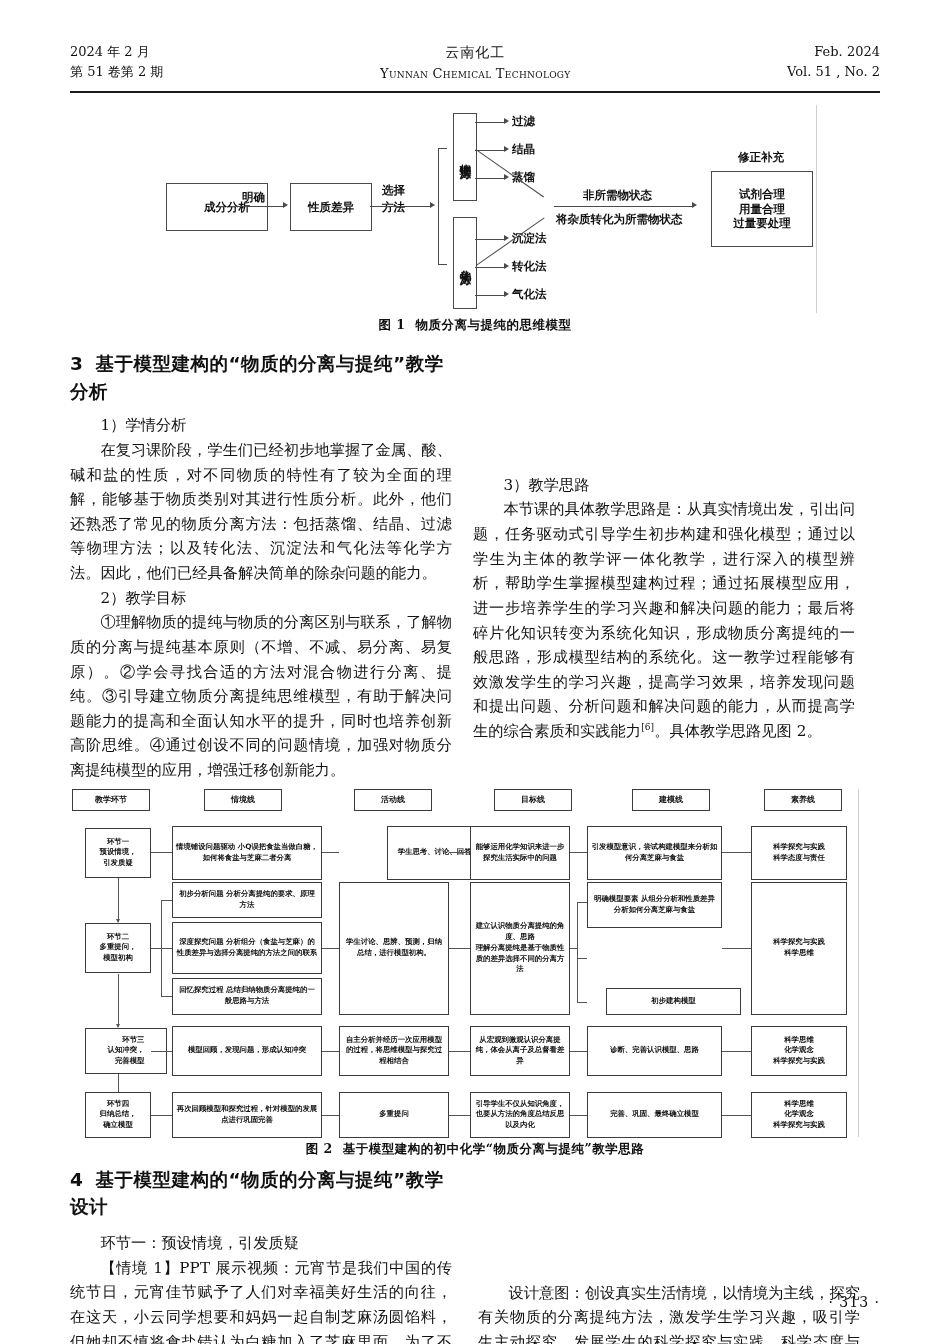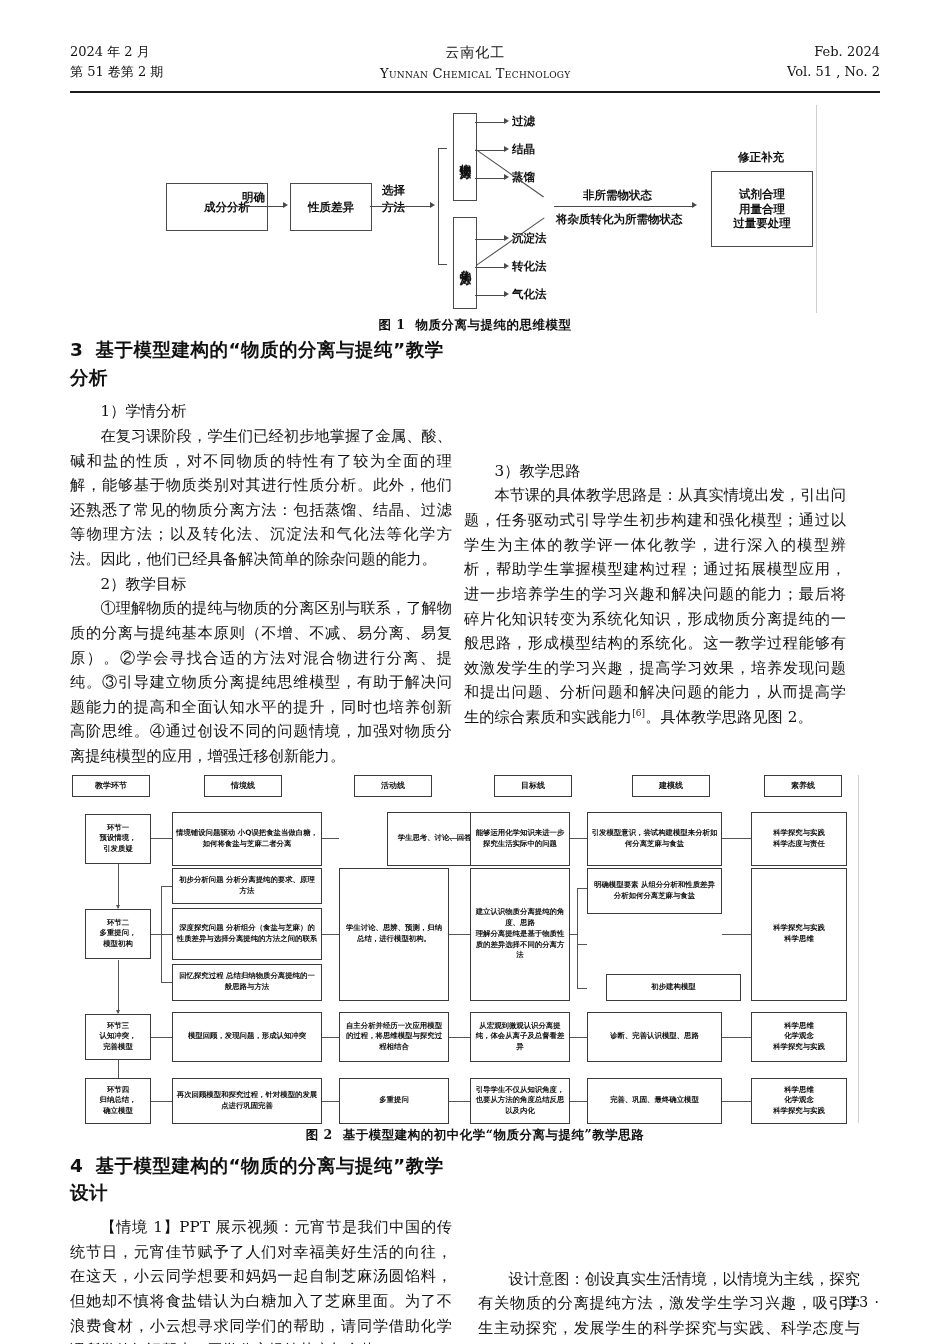--- a/index.html
+++ b/index.html
@@ -35,21 +35,21 @@
   .vl{width:1.2px;}
   .arrowR{position:absolute;width:0;height:0;border-left:5px solid #4a4a4a;
           border-top:3.2px solid transparent;border-bottom:3.2px solid transparent;}
   .diag{position:absolute;transform-origin:0 0;background:#4a4a4a;height:1.2px;}
 
   .figcap{text-align:center;font-size:12.5px;font-weight:700;
           font-family:"DejaVu Serif","Liberation Serif",serif;margin-top:2px;letter-spacing:.5px;}
   .figcap .num{margin-right:10px;font-weight:700;}
 
   
-  .cols{display:flex;gap:12px;margin-top:0;}
+  .cols{display:flex;gap:21px;margin-top:14px;}
   .col{width:382px;}
   h2.sec{font-size:18.5px;font-weight:700;line-height:1.5;margin:2px 0 8px 0;letter-spacing:.5px;
          font-family:"DejaVu Sans","Liberation Sans",sans-serif;}
   h2.sec .n{margin-right:12px;}
   p.body{font-size:15.2px;line-height:1.62;margin:0;text-align:justify;
          font-family:"DejaVu Serif","Liberation Serif",serif;letter-spacing:.1px;}
   p.ind{text-indent:2em;}
   sup{font-size:9px;vertical-align:super;}
 
   
@@ -243,21 +243,21 @@
     <div class="f2c f2v" style="left:511px;top:113px;height:100px;"></div>
     <div class="f2c f2h" style="left:511px;top:113px;width:10px;"></div>
     <div class="f2c f2h" style="left:511px;top:169px;width:10px;"></div>
     <div class="f2c f2h" style="left:511px;top:213px;width:10px;"></div>
     <div class="f2c f2h" style="left:504px;top:159px;width:7px;"></div>
 
     <div class="f2" style="left:685px;top:93px;width:96px;height:133px;white-space:pre-line;">科学探究与实践
 科学思维</div>
     <div class="f2c f2h" style="left:656px;top:159px;width:29px;"></div>
 
-    <div class="f2" style="left:19px;top:239px;width:66px;height:46px;white-space:pre-line;">环节三
+    <div class="f2" style="left:19px;top:239px;width:82px;height:46px;white-space:pre-line;text-align:right;">环节三
 认知冲突，
 完善模型</div>
     <div class="f2" style="left:106px;top:237px;width:150px;height:50px;">模型回顾，发现问题，形成认知冲突</div>
     <div class="f2" style="left:273px;top:237px;width:110px;height:50px;">自主分析并经历一次应用模型的过程，将思维模型与探究过程相结合</div>
     <div class="f2" style="left:404px;top:237px;width:100px;height:50px;">从宏观到微观认识分离提纯，体会从离子及总督看差异</div>
     <div class="f2" style="left:521px;top:237px;width:135px;height:50px;">诊断、完善认识模型、思路</div>
     <div class="f2" style="left:685px;top:237px;width:96px;height:50px;white-space:pre-line;">科学思维
 化学观念
 科学探究与实践</div>
     <div class="f2c f2h" style="left:85px;top:262px;width:21px;"></div>
@@ -287,20 +287,21 @@
 
   <div class="figcap" style="margin-top:4px;">
     <span class="num">图 2</span><span>基于模型建构的初中化学“物质分离与提纯”教学思路</span>
   </div>
 
   <div class="cols2">
     <div class="col">
       <h2 class="sec">
         <span class="n">4</span><span>基于模型建构的“物质的分离与提纯”教学设计</span>
       </h2>
+      <p class="body ind" style="margin-top:10px;">环节一：预设情境，引发质疑</p>
       <p class="body ind">【情境 1】PPT 展示视频：元宵节是我们中国的传统节日，元宵佳节赋予了人们对幸福美好生活的向往，在这天，小云同学想要和妈妈一起自制芝麻汤圆馅料，但她却不慎将食盐错认为白糖加入了芝麻里面。为了不浪费食材，小云想寻求同学们的帮助，请同学借助化学课所学的知识帮小云同学分离提纯芝麻与食盐。</p>
     </div>
     <div class="col">
       <p class="body" style="visibility:hidden;height:0;margin:0;"></p>
       <p class="body ind" style="margin-top:117px;">设计意图：创设真实生活情境，以情境为主线，探究有关物质的分离提纯方法，激发学生学习兴趣，吸引学生主动探究，发展学生的科学探究与实践、科学态度与责任的核心素养。</p>
     </div>
   </div>
 
   <div class="pagenum">· 313 ·</div>
 </div>

